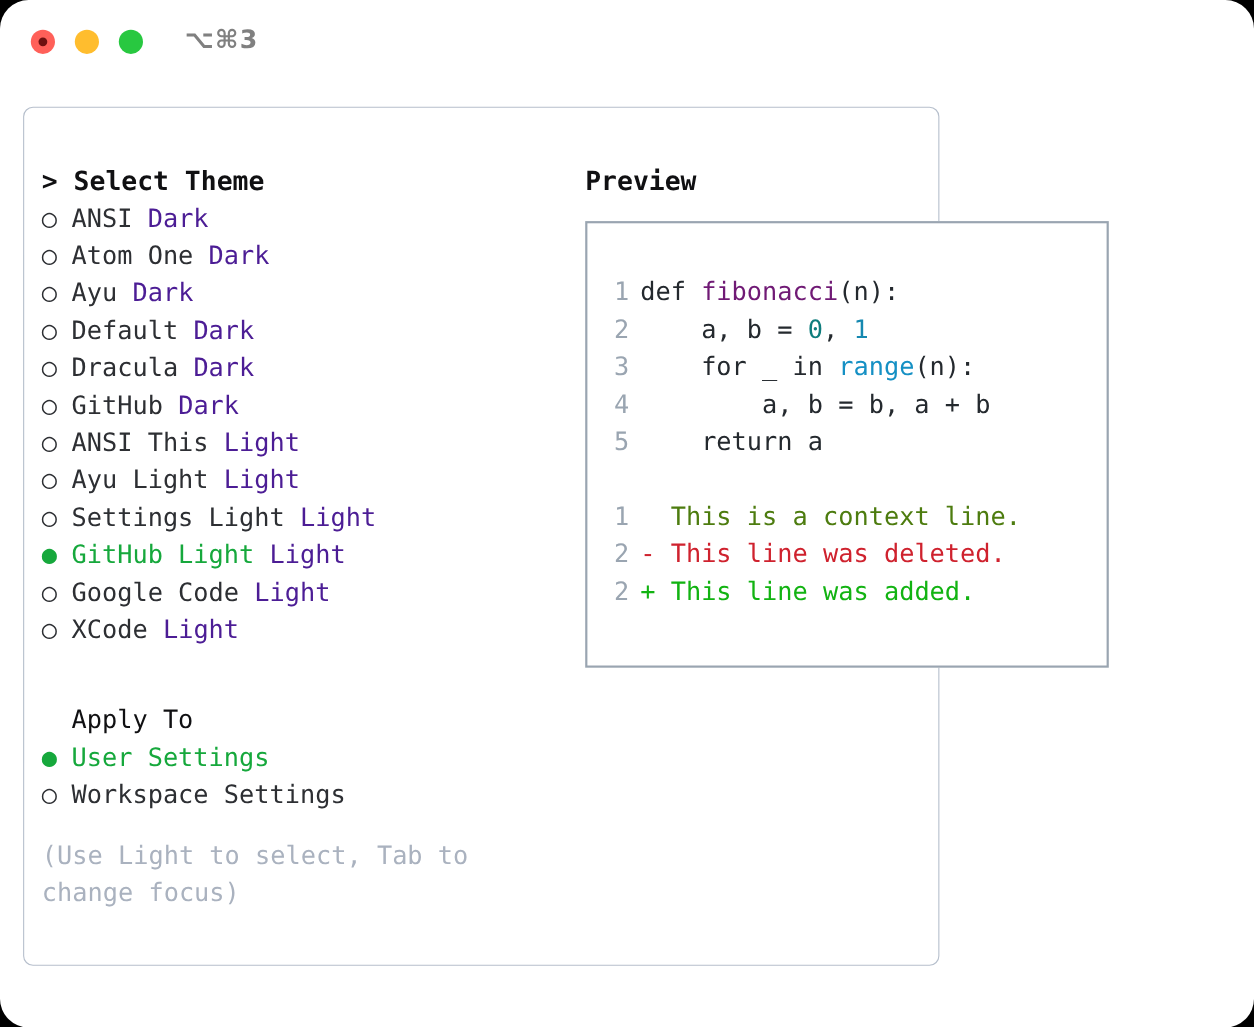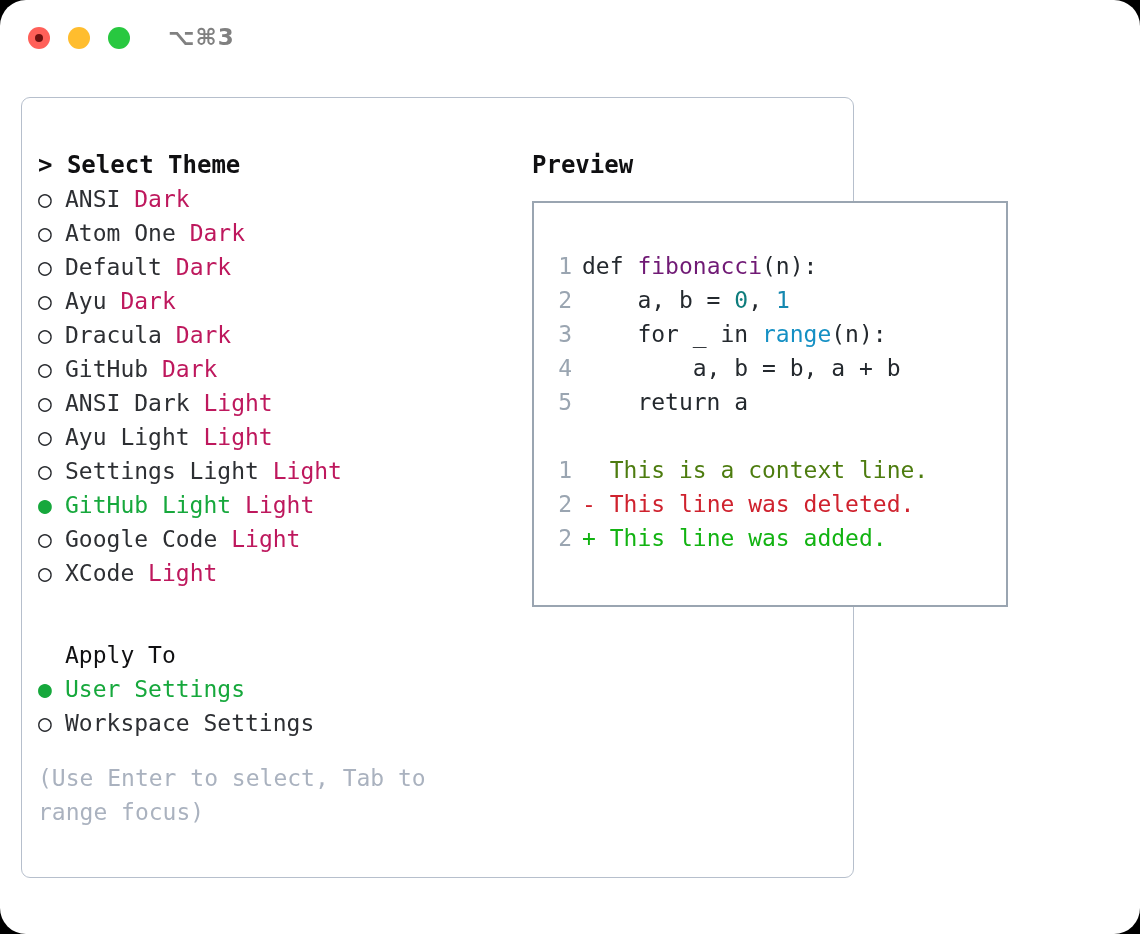--- a/index.html
+++ b/index.html
@@ -100,21 +100,21 @@
   }
   .marker {
     display: inline-block;
     width: 27px;
     color: #2d2f33;
   }
   .theme-row.selected .marker { color: #16a83c; }
   .theme-row .name { color: #2d2f33; }
   .theme-row.selected .name { color: #16a83c; }
   .theme-row .cat {
-    color: #be185d;
+    color: #4c1d95;
   }
   
   .apply-group {
     position: absolute;
     left: 16px; top: 528px;
     width: 440px;
     margin-top: 12px;
   }
   .apply-head {
     font-size: 23px;
@@ -200,42 +200,42 @@
   </div>
 
   <div class="panel">
     <div class="panel-inner">
 
       <div class="left-col">
         <div class="list-head">&gt; Select Theme</div>
         <div id="theme-list">
             <div class="theme-row"><span class="marker">○</span><span class="name">ANSI</span> <span class="cat">Dark</span></div>
             <div class="theme-row"><span class="marker">○</span><span class="name">Atom One</span> <span class="cat">Dark</span></div>
+            <div class="theme-row"><span class="marker">○</span><span class="name">Ayu</span> <span class="cat">Dark</span></div>
             <div class="theme-row"><span class="marker">○</span><span class="name">Default</span> <span class="cat">Dark</span></div>
-            <div class="theme-row"><span class="marker">○</span><span class="name">Ayu</span> <span class="cat">Dark</span></div>
             <div class="theme-row"><span class="marker">○</span><span class="name">Dracula</span> <span class="cat">Dark</span></div>
             <div class="theme-row"><span class="marker">○</span><span class="name">GitHub</span> <span class="cat">Dark</span></div>
-            <div class="theme-row"><span class="marker">○</span><span class="name">ANSI Dark</span> <span class="cat">Light</span></div>
+            <div class="theme-row"><span class="marker">○</span><span class="name">ANSI This</span> <span class="cat">Light</span></div>
             <div class="theme-row"><span class="marker">○</span><span class="name">Ayu Light</span> <span class="cat">Light</span></div>
             <div class="theme-row"><span class="marker">○</span><span class="name">Settings Light</span> <span class="cat">Light</span></div>
             <div class="theme-row selected"><span class="marker">●</span><span class="name">GitHub Light</span> <span class="cat">Light</span></div>
             <div class="theme-row"><span class="marker">○</span><span class="name">Google Code</span> <span class="cat">Light</span></div>
             <div class="theme-row"><span class="marker">○</span><span class="name">XCode</span> <span class="cat">Light</span></div>
           </div>
       </div>
 
       <div class="apply-group">
         <div class="apply-head">Apply To</div>
         <div id="apply-list">
             <div class="apply-row selected"><span class="marker">●</span><span class="name">User Settings</span></div>
             <div class="apply-row"><span class="marker">○</span><span class="name">Workspace Settings</span></div>
           </div>
       </div>
 
-      <div class="hint">(Use Enter to select, Tab to range focus)</div>
+      <div class="hint">(Use Light to select, Tab to change focus)</div>
 
       <div class="right-col">
         <div class="preview-title">Preview</div>
         <div class="preview-box">
           <div class="code" id="code-block"><div><span class="ln">1</span><span class="tok-plain">def </span><span class="tok-fn">fibonacci</span><span class="tok-plain">(n):</span></div><div><span class="ln">2</span><span class="tok-plain">    a, b = </span><span class="tok-num">0</span><span class="tok-plain">, </span><span class="tok-num2">1</span></div><div><span class="ln">3</span><span class="tok-plain">    for _ in </span><span class="tok-builtin">range</span><span class="tok-plain">(n):</span></div><div><span class="ln">4</span><span class="tok-plain">        a, b = b, a + b</span></div><div><span class="ln">5</span><span class="tok-plain">    return a</span></div><div class="blank-line"></div><div><span class="ln">1</span><span class="diff-ctx">  </span><span class="diff-ctx">This is a context line.</span></div><div><span class="ln">2</span><span class="diff-del">- </span><span class="diff-del">This line was deleted.</span></div><div><span class="ln">2</span><span class="diff-add">+ </span><span class="diff-add">This line was added.</span></div></div>
         </div>
       </div>
 
     </div>
   </div>

